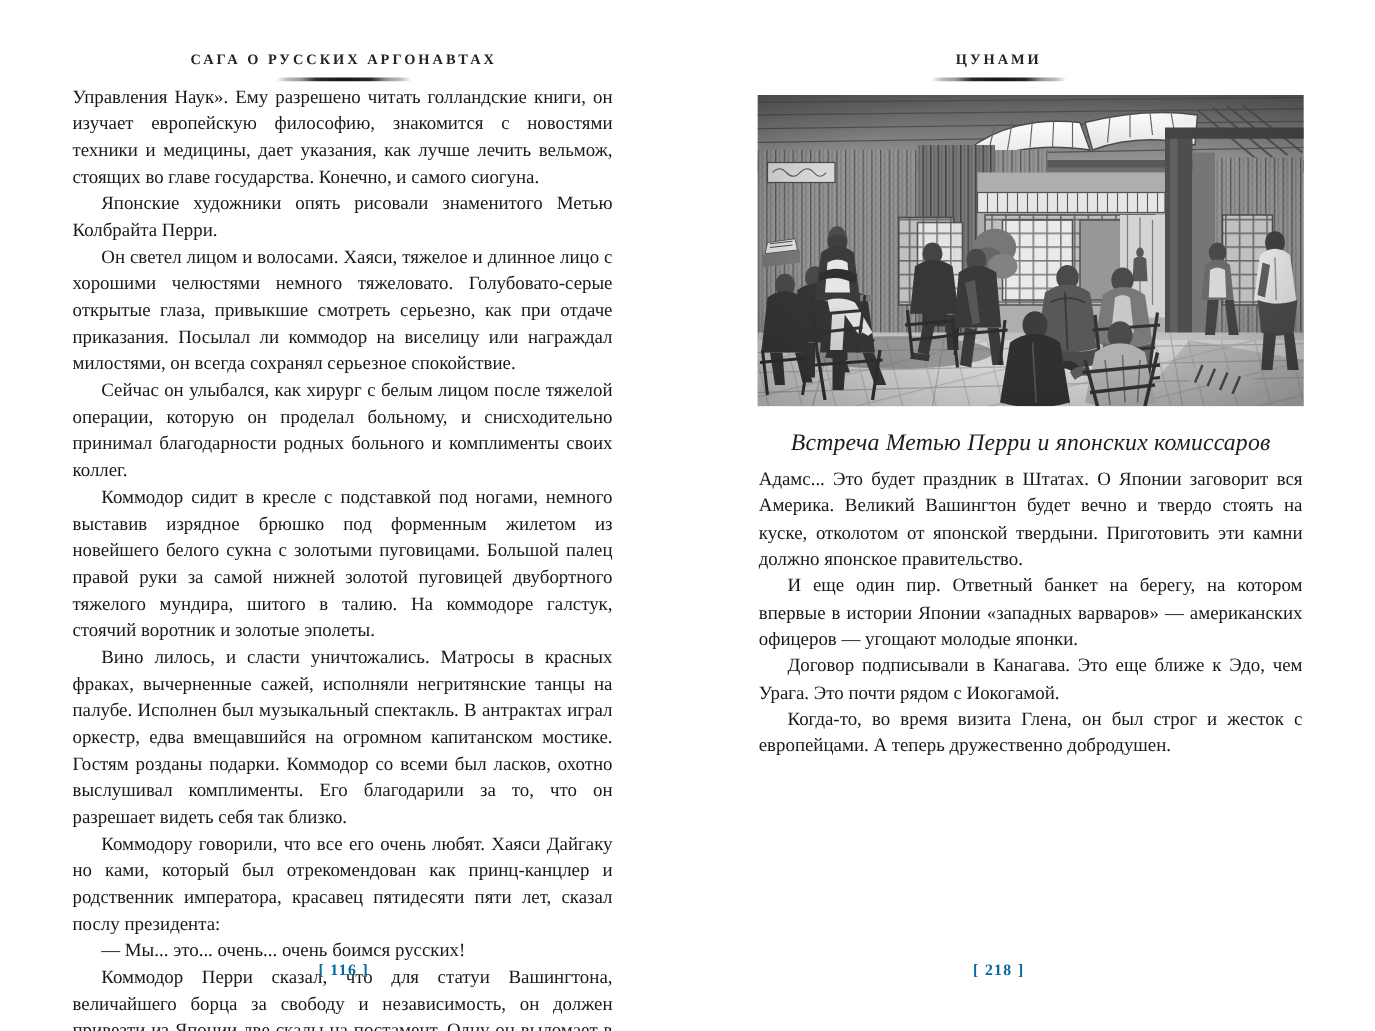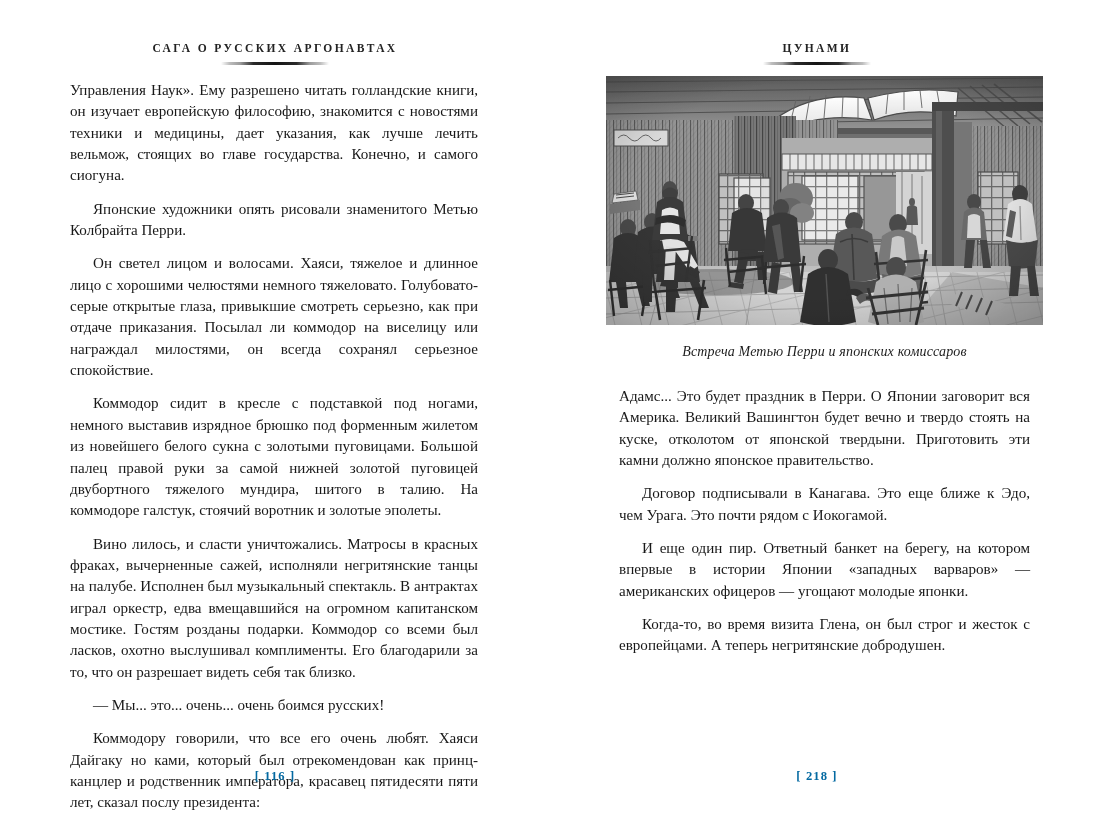--- a/index.html
+++ b/index.html
@@ -18,21 +18,21 @@
     border-radius: 25px;
   }
 
   
   .page-half {
     position: absolute;
     top: 0;
     height: 825px;
   }
   .page-left  { left: 0;   width: 550px; }
-  .page-right { left: 542px; width: 550px; }
+  .page-right { left: 524px; width: 550px; }
 
   
   .running-head {
     position: absolute;
     top: 38px;
     left: 0;
     width: 100%;
     text-align: center;
   }
   .running-head .rh-text {
@@ -67,21 +67,21 @@
     line-height: 21.35px;
     text-align: justify;
     text-justify: inter-word;
     hyphens: none;
     color: #181818;
   }
   .col-left  { left: 58px;  top: 68px;  width: 432px; }
   .col-right { left: 607px; top: 374px; width: 435px; }
 
   .textblock p {
-    margin: 12px;
+    margin: 0;
     text-indent: 23px;
     font-family: Liberation Serif, serif;
   }
   .textblock p.no-indent { text-indent: 0; }
 
   
   .figure {
     position: absolute;
     left: 606px;
     top: 76px;
@@ -94,21 +94,21 @@
     overflow: hidden;
     background: #c9c9c4;
     filter: grayscale(100%) contrast(104%);
   }
   .illustration svg { display: block; width: 100%; height: 100%; }
 
   .figure-caption {
     margin-top: 19px;
     text-align: center;
     font-style: italic;
-    font-size: 14px;
+    font-size: 19px;
     letter-spacing: 0.15px;
     color: #1d1d1d;
   }
 
   
   .folio {
     position: absolute;
     bottom: 41px;
     left: 0;
     width: 100%;
@@ -128,24 +128,25 @@
 
     <div class="running-head">
       <div class="rh-text">САГА О РУССКИХ АРГОНАВТАХ</div>
       <div class="rh-rule"></div>
     </div>
 
     <div class="textblock col-left">
       <p class="no-indent">Управления Наук». Ему разрешено читать голландские книги, он изучает европейскую философию, знакомится с новостями техники и медицины, дает указания, как лучше лечить вельмож, стоящих во главе государства. Конечно, и самого сиогуна.</p>
       <p>Японские художники опять рисовали знаменитого Метью Колбрайта Перри.</p>
       <p>Он светел лицом и волосами. Хаяси, тяжелое и длинное лицо с хорошими челюстями немного тяжеловато. Голубовато-серые открытые глаза, привыкшие смотреть серьезно, как при отдаче приказания. Посылал ли коммодор на виселицу или награждал милостями, он всегда сохранял серьезное спокойствие.</p>
+      <p>Сейчас он улыбался, как хирург с белым лицом после тяжелой операции, которую он проделал больному, и снисходительно принимал благодарности родных больного и комплименты своих коллег.</p>
       <p>Коммодор сидит в кресле с подставкой под ногами, немного выставив изрядное брюшко под форменным жилетом из новейшего белого сукна с золотыми пуговицами. Большой палец правой руки за самой нижней золотой пуговицей двубортного тяжелого мундира, шитого в талию. На коммодоре галстук, стоячий воротник и золотые эполеты.</p>
       <p>Вино лилось, и сласти уничтожались. Матросы в красных фраках, вычерненные сажей, исполняли негритянские танцы на палубе. Исполнен был музыкальный спектакль. В антрактах играл оркестр, едва вмещавшийся на огромном капитанском мостике. Гостям розданы подарки. Коммодор со всеми был ласков, охотно выслушивал комплименты. Его благодарили за то, что он разрешает видеть себя так близко.</p>
+      <p>Коммодору говорили, что все его очень любят. Хаяси Дайгаку но ками, который был отрекомендован как принц-канцлер и родственник императора, красавец пятидесяти пяти лет, сказал послу президента:</p>
       <p>— Мы... это... очень... очень боимся русских!</p>
-      <p>Коммодору говорили, что все его очень любят. Хаяси Дайгаку но ками, который был отрекомендован как принц-канцлер и родственник императора, красавец пятидесяти пяти лет, сказал послу президента:</p>
       <p>Коммодор Перри сказал, что для статуи Вашингтона, величайшего борца за свободу и независимость, он должен привезти из Японии две скалы на постамент. Одну он выломает в Симода, а другую в Хакодате. Он отправит скалы вместе с договором и с известием о его подписании на пароходе. Повезет капитан</p>
     </div>
 
     <div class="folio">[ 116 ]</div>
   </div>
 
   <div class="page-half page-right">
 
     <div class="running-head">
       <div class="rh-text">ЦУНАМИ</div>
@@ -503,19 +504,19 @@
 
         <rect width="437" height="249" fill="url(#vig)"></rect>
         <rect width="437" height="249" fill="#efece2" opacity="0.10"></rect>
       </svg>
     </div>
 
     <div class="figure-caption">Встреча Метью Перри и японских комиссаров</div>
   </div>
 
   <div class="textblock col-right">
-    <p class="no-indent">Адамс... Это будет праздник в Перри. О Японии заговорит вся Америка. Великий Вашингтон будет вечно и твердо стоять на куске, отколотом от японской твердыни. Приготовить эти камни должно японское правительство.</p>
+    <p class="no-indent">Адамс... Это будет праздник в Штатах. О Японии заговорит вся Америка. Великий Вашингтон будет вечно и твердо стоять на куске, отколотом от японской твердыни. Приготовить эти камни должно японское правительство.</p>
+    <p>И еще один пир. Ответный банкет на берегу, на котором впервые в истории Японии «западных варваров» — американских офицеров — угощают молодые японки.</p>
     <p>Договор подписывали в Канагава. Это еще ближе к Эдо, чем Урага. Это почти рядом с Иокогамой.</p>
-    <p>И еще один пир. Ответный банкет на берегу, на котором впервые в истории Японии «западных варваров» — американских офицеров — угощают молодые японки.</p>
-    <p>Когда-то, во время визита Глена, он был строг и жесток с европейцами. А теперь негритянские добродушен.</p>
+    <p>Когда-то, во время визита Глена, он был строг и жесток с европейцами. А теперь дружественно добродушен.</p>
   </div>
 
 </div>
 
 </body></html>

